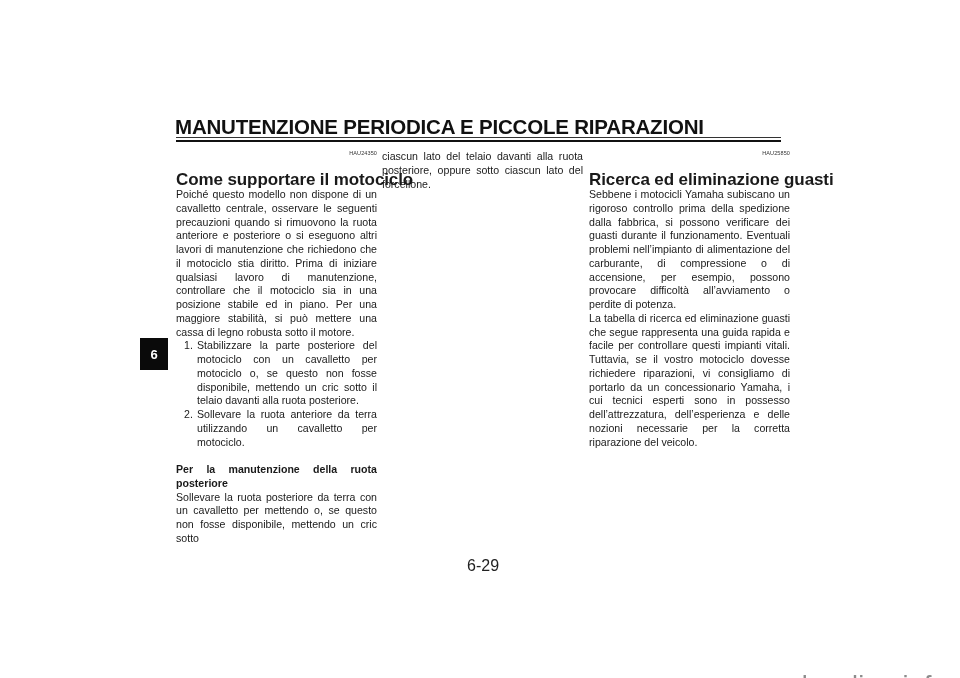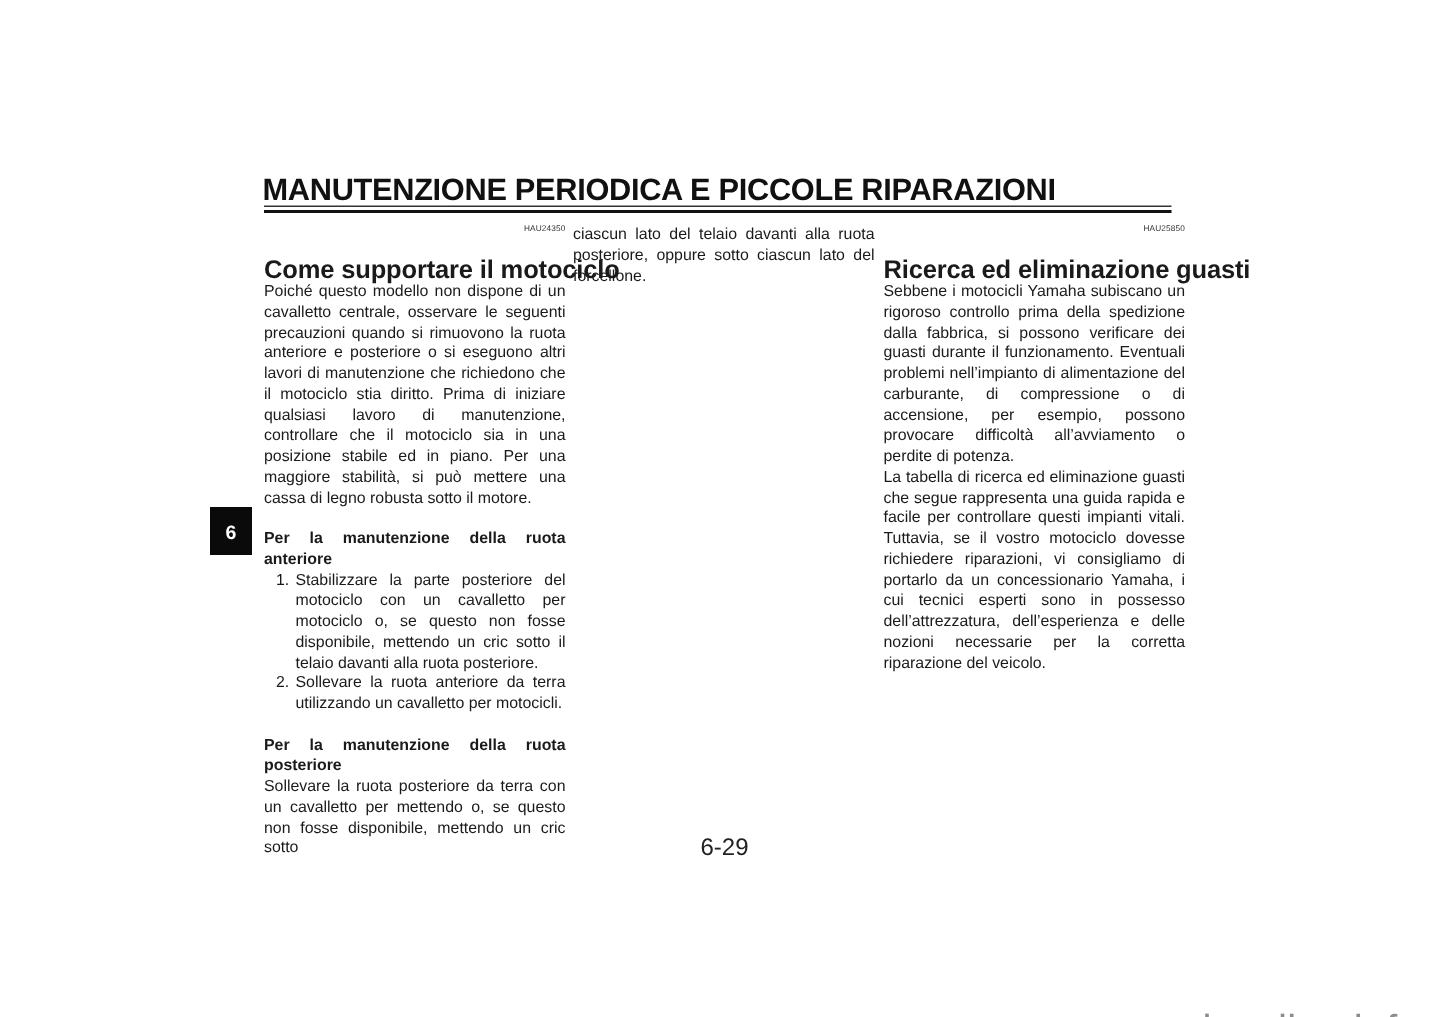--- a/index.html
+++ b/index.html
@@ -134,29 +134,28 @@
 
 <div class="chapter-tab">
   <span>6</span>
 </div>
 
 <div class="column col-1">
   <span class="code">HAU24350</span>
   <div class="section-title">Come supportare il motociclo</div>
   <p class="para">Poiché questo modello non dispone di un cavalletto centrale, osservare le seguenti precauzioni quando si rimuovono la ruota anteriore e posteriore o si eseguono altri lavori di manutenzione che richiedono che il motociclo stia diritto. Prima di iniziare qualsiasi lavoro di manutenzione, controllare che il motociclo sia in una posizione stabile ed in piano. Per una maggiore stabilità, si può mettere una cassa di legno robusta sotto il motore.</p>
 
-  <div class="sub-title">Per la manutenzione della ruota anteriore</div>
   <ol class="list">
     <li class="list-item">
       <span class="list-num">1.</span>
       <span>Stabilizzare la parte posteriore del motociclo con un cavalletto per motociclo o, se questo non fosse disponibile, mettendo un cric sotto il telaio davanti alla ruota posteriore.</span>
     </li>
     <li class="list-item">
       <span class="list-num">2.</span>
-      <span>Sollevare la ruota anteriore da terra utilizzando un cavalletto per motocicli.</span>
+      <span>Sollevare la ruota anteriore da terra utilizzando un cavalletto per motociclo.</span>
     </li>
   </ol>
 
   <div class="sub-title">Per la manutenzione della ruota posteriore</div>
   <p class="para" style="text-align-last: justify;">Sollevare la ruota posteriore da terra con un cavalletto per mettendo o, se questo non fosse disponibile, mettendo un cric sotto</p>
 </div>
 
 <div class="column col-2">
   <span class="code"></span>
   <p class="para" style="margin-top:-6px;">ciascun lato del telaio davanti alla ruota posteriore, oppure sotto ciascun lato del forcellone.</p>

